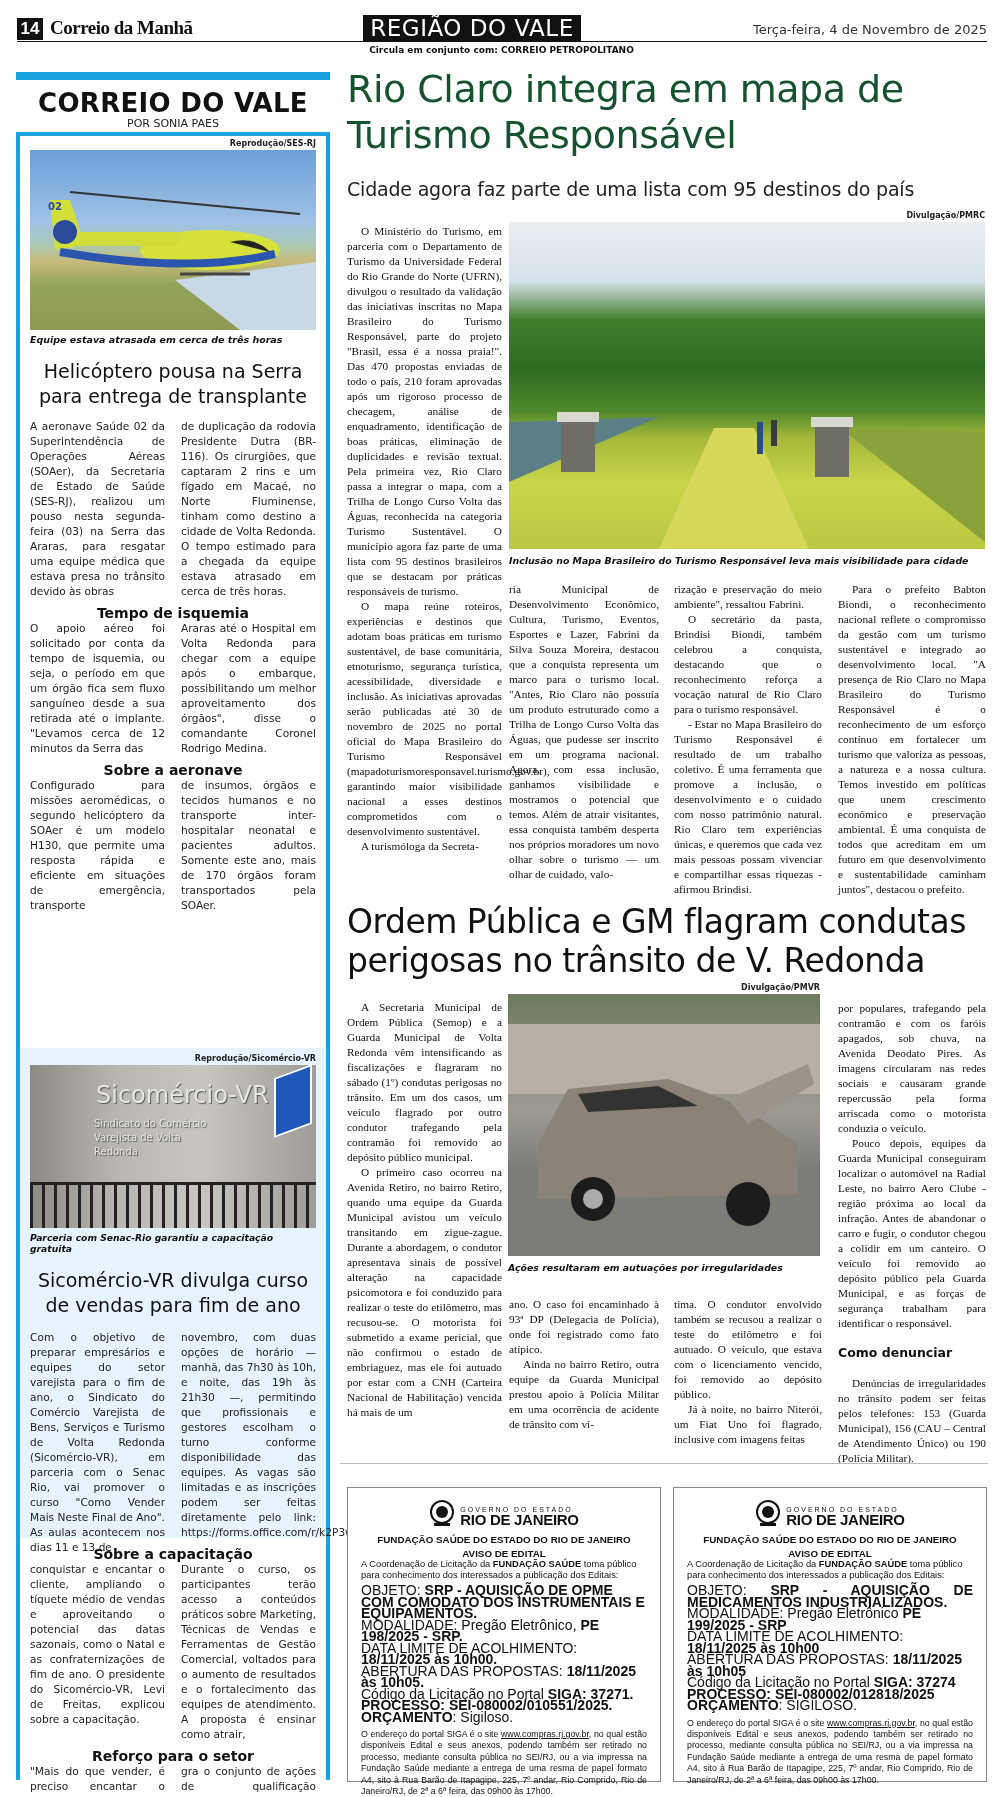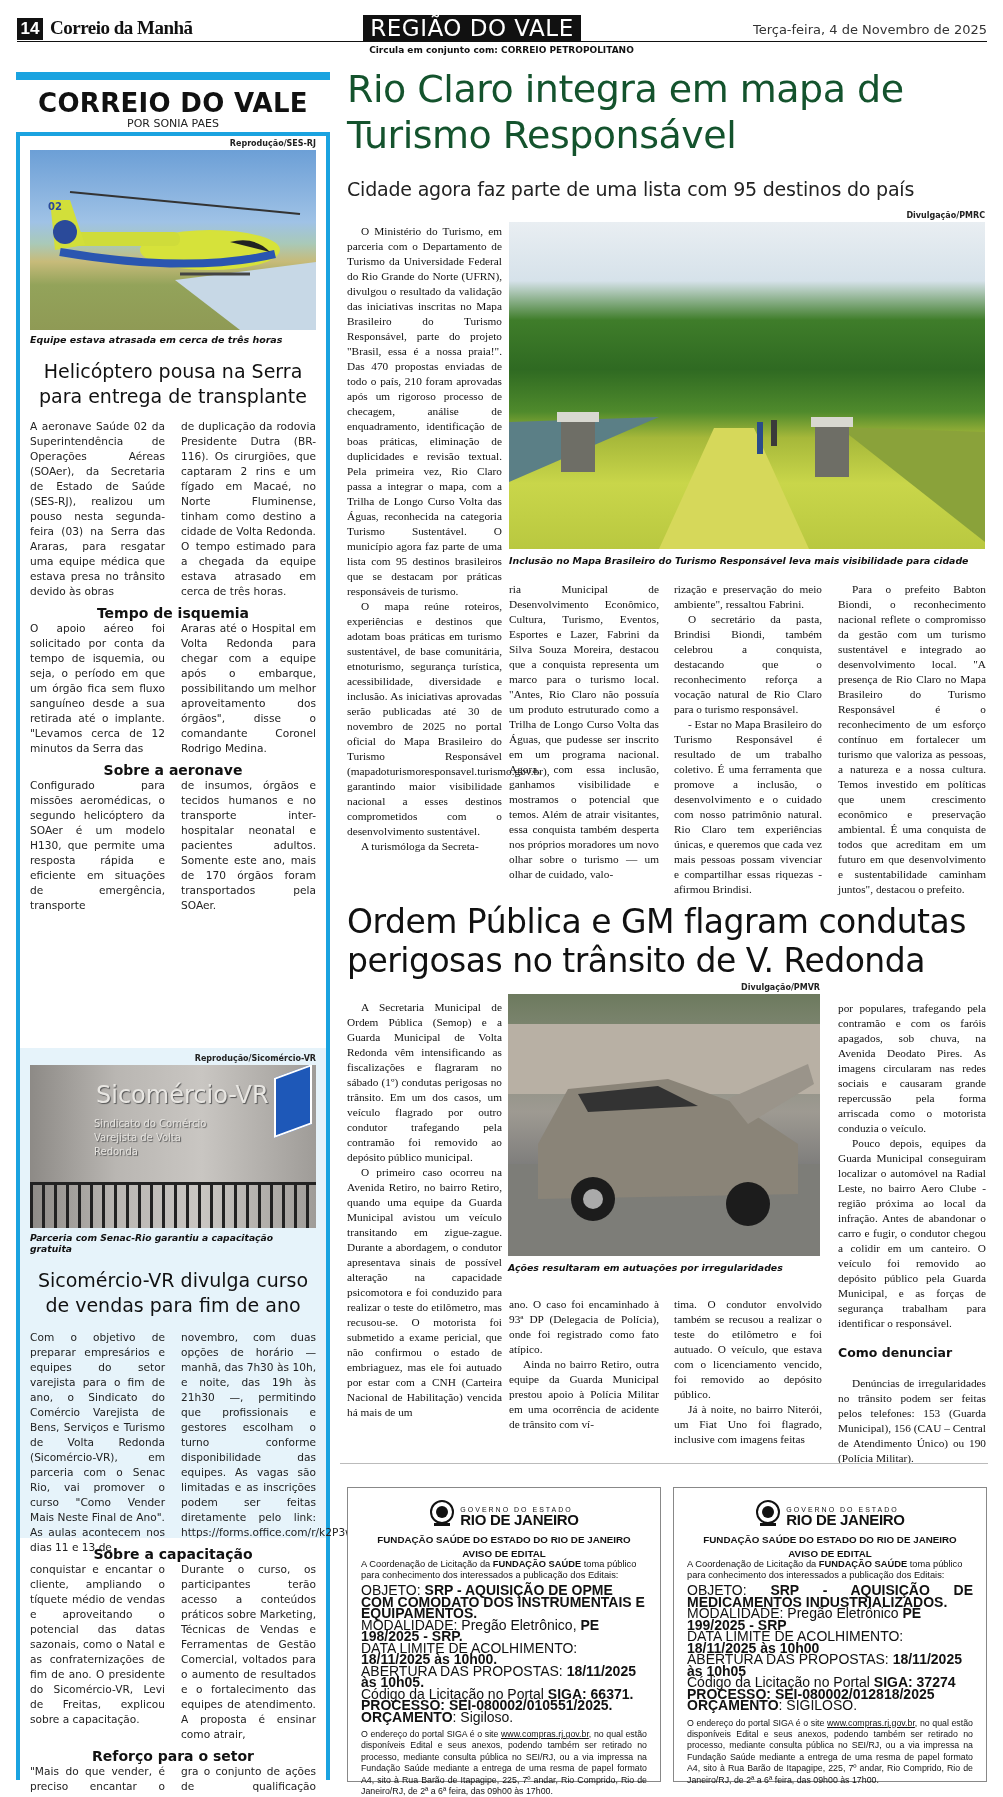--- a/index.html
+++ b/index.html
@@ -219,21 +219,21 @@
       <div class="rj">RIO DE JANEIRO</div>
     </div>
   </div>
   <div class="ad-org">FUNDAÇÃO SAÚDE DO ESTADO DO RIO DE JANEIRO</div>
   <div class="ad-title">AVISO DE EDITAL</div>
   <div class="ad-text"><span>A Coordenação de Licitação da </span><b>FUNDAÇÃO SAÚDE</b><span> toma público para conhecimento dos interessados a publicação dos Editais:</span></div>
   <div class="ad-obj"><span>OBJETO: </span><b>SRP - AQUISIÇÃO DE OPME COM COMODATO DOS INSTRUMENTAIS E EQUIPAMENTOS.</b></div>
   <div class="ad-obj" style="margin-top:0"><span>MODALIDADE: Pregão Eletrônico, </span><b>PE 198/2025 - SRP.</b></div>
   <div class="ad-obj" style="margin-top:0"><span>DATA LIMITE DE ACOLHIMENTO: </span><b>18/11/2025 às 10h00.</b></div>
   <div class="ad-obj" style="margin-top:0"><span>ABERTURA DAS PROPOSTAS: </span><b>18/11/2025 às 10h05.</b></div>
-  <div class="ad-obj" style="margin-top:0"><span>Código da Licitação no Portal </span><b>SIGA: 66371.</b></div>
+  <div class="ad-obj" style="margin-top:0"><span>Código da Licitação no Portal </span><b>SIGA: 37271.</b></div>
   <div class="ad-obj" style="margin-top:0"><b>PROCESSO: SEI-080002/010551/2025.</b></div>
   <div class="ad-obj" style="margin-top:0"><b>ORÇAMENTO</b><span>: Sigiloso.</span></div>
   <div class="ad-foot"><span>O endereço do portal SIGA é o site </span><u>www.compras.rj.gov.br</u><span>, no qual estão disponíveis Edital e seus anexos, podendo também ser retirado no processo, mediante consulta pública no SEI/RJ, ou a via impressa na Fundação Saúde mediante a entrega de uma resma de papel formato A4, sito à Rua Barão de Itapagipe, 225, 7º andar, Rio Comprido, Rio de Janeiro/RJ, de 2ª a 6ª feira, das 09h00 às 17h00.</span></div>
 </div>
 
 <div class="ad" style="left:673px;">
   <div class="ad-logo">
     <svg width="26" height="28" viewBox="0 0 26 28">
       <circle cx="13" cy="13" r="11" fill="none" stroke="#111" stroke-width="2"></circle>
       <circle cx="13" cy="13" r="6" fill="#111"></circle>

